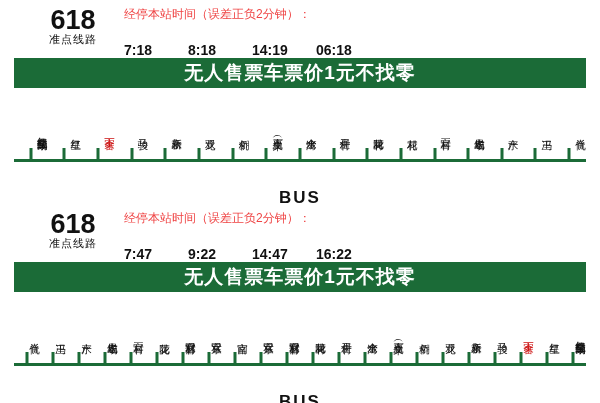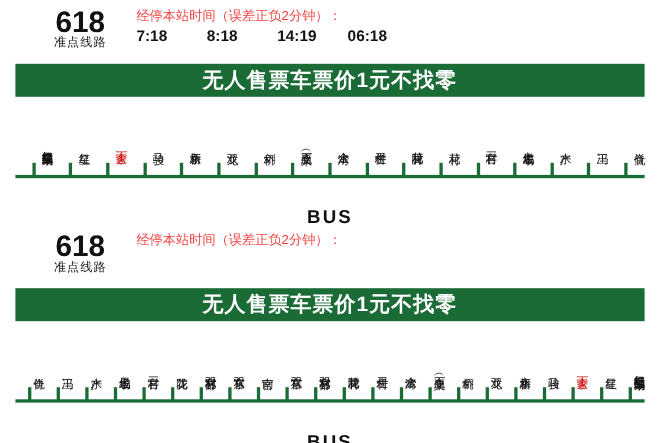--- a/index.html
+++ b/index.html
@@ -56,21 +56,21 @@
     line-height: 16px;
     color: #ef4444;
     white-space: nowrap;
   }
   .times-row {
     display: flex;
     gap: 20px;
     font-size: 14px;
     font-weight: bold;
     line-height: 20px;
-    margin-top: 0;
+    margin-top: 18px;
     color: #111;
   }
   .time-item { min-width: 44px; }
 
   .green-bar {
     margin: 4px 14px 0 14px;
     background: #1b6b37;
     color: #ffffff;
     height: 30px;
     display: flex;
@@ -226,20 +226,26 @@
 <div class="divider"></div>
 
 <div class="sign sign-bottom">
   <div class="header">
     <div class="route-block">
       <div class="route-number">618</div>
       <div class="route-sub">准点线路</div>
     </div>
     <div class="times-block">
       <div class="times-title">经停本站时间（误差正负2分钟）：</div>
+      <div class="times-row">
+        <span class="time-item">7:47</span>
+        <span class="time-item">9:22</span>
+        <span class="time-item">14:47</span>
+        <span class="time-item">16:22</span>
+      </div>
     </div>
   </div>
 
   <div class="green-bar">
     <span>无人售票车</span>
     <span>票价1元不找零</span>
   </div>
 
   <div class="stops-wrap">
     <div class="stops-row">

